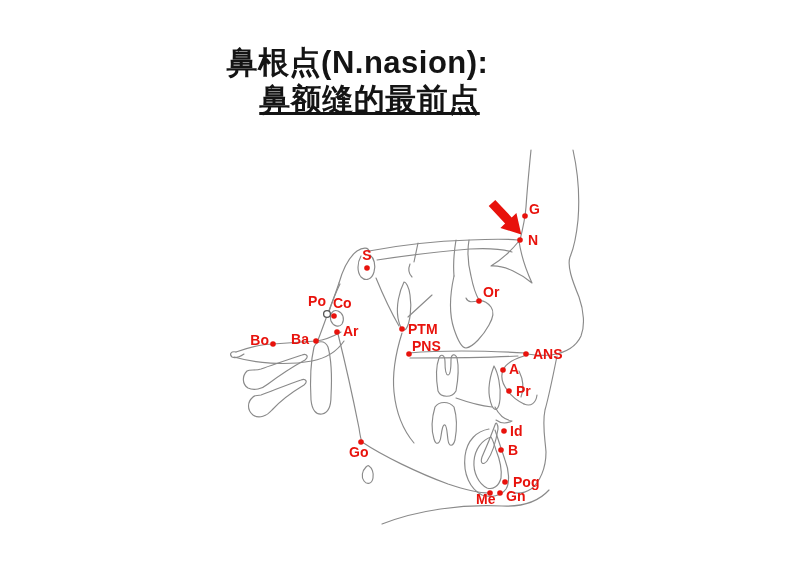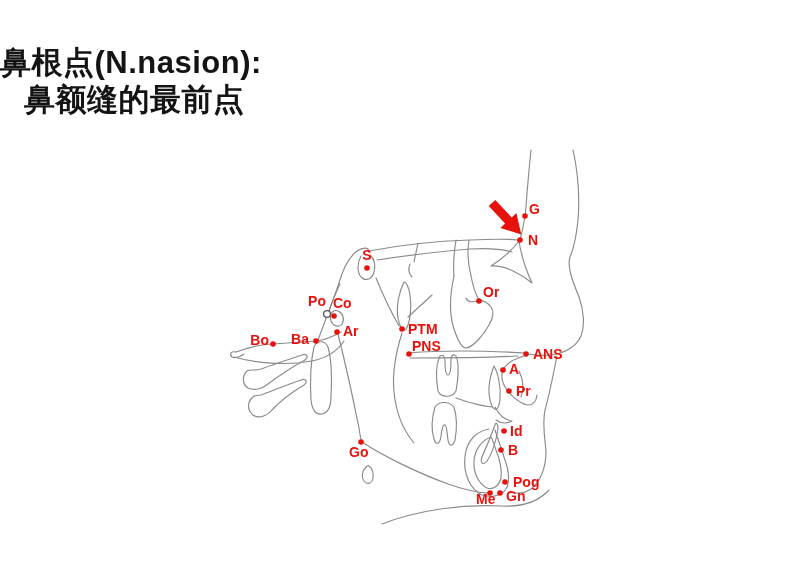--- a/index.html
+++ b/index.html
@@ -6,28 +6,28 @@
   .slide{
     position:relative;
     width:793px;height:561px;
     background:#fff;
     overflow:hidden;
     font-family:"Liberation Sans","DejaVu Sans",sans-serif;
   }
   .title-block{
     position:absolute;
     top:44px;left:0;width:715px;
-    text-align:left;
+    text-align:center;
     color:#141414;
     font-weight:bold;
     font-size:31px;
     line-height:37px;
     letter-spacing:0.5px;
   }
-  .title-line2{margin-left:24px;}
+  .title-line2{margin-left:24px;text-decoration:underline;}
   .fig{position:absolute;left:0;top:0;}
   .trace{stroke:#8a8a8a;stroke-width:1.15;fill:none;stroke-linecap:round;stroke-linejoin:round;}
   text.lm{font-family:"Liberation Sans","DejaVu Sans",sans-serif;font-weight:bold;font-size:14px;}
 </style>
 </head>
 <body>
 
 <div class="slide">
 
   <div class="title-block">

